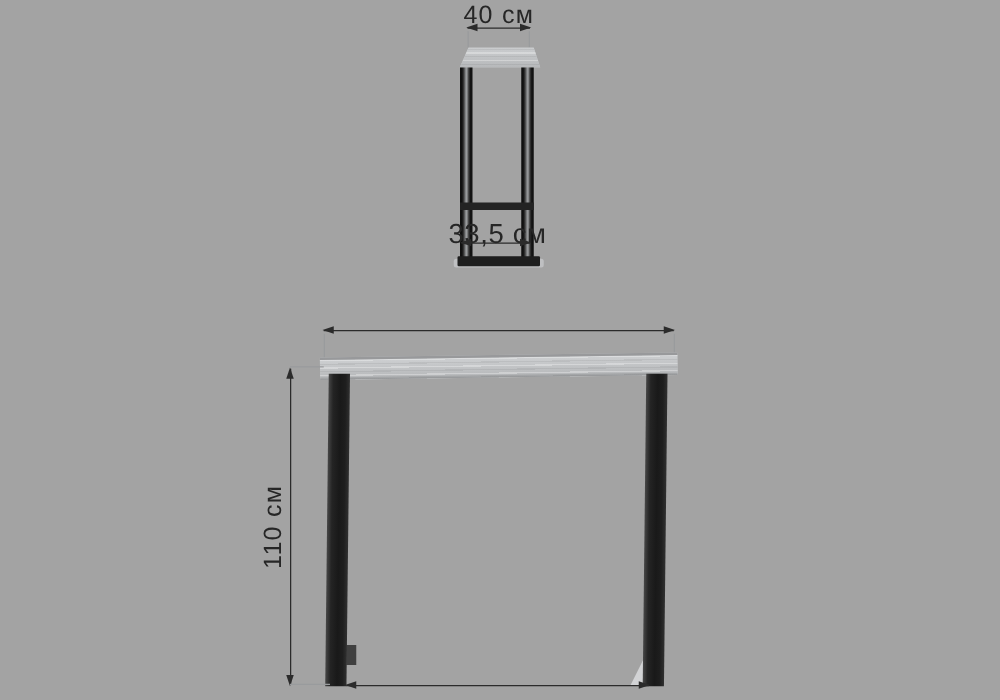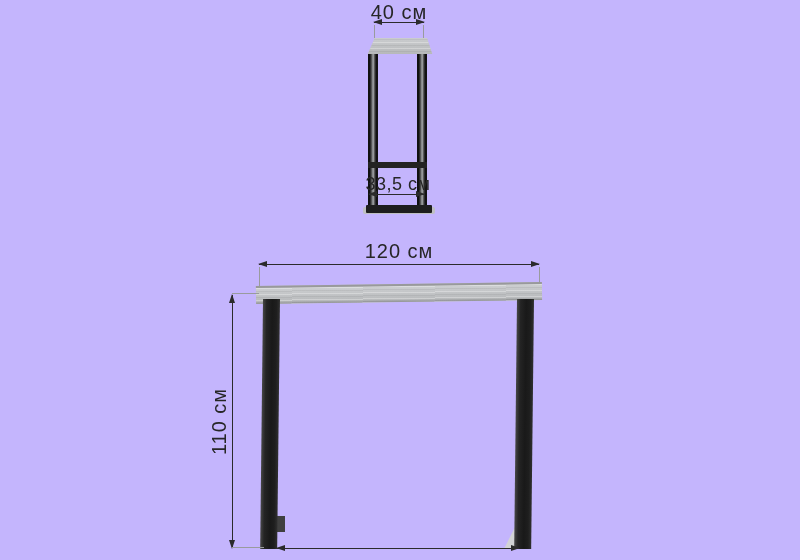--- a/index.html
+++ b/index.html
@@ -1,26 +1,26 @@
 <!DOCTYPE html>
 <html><head>
 <meta charset="utf-8">
 <style>
   html,body{margin:0;padding:0;background:#fff;}
   #canvas{
-    position:relative;width:800px;height:560px;background:#c4b5fd;overflow:hidden;
+    position:relative;width:800px;height:560px;background:#a3a3a3;overflow:hidden;
     font-family:"Liberation Sans", sans-serif;color:#2a2a2a;
   }
   .abs{position:absolute;}
   
   .dim-label{
     position:absolute;font-size:20px;letter-spacing:1px;color:#262626;
     white-space:nowrap;text-align:center;font-weight:400;
   }
-  .dim-label.small{font-size:18px;letter-spacing:0.5px;}
+  .dim-label.small{font-size:22px;letter-spacing:0.5px;}
   
   .dim-h{position:absolute;height:0;border-top:1.5px solid #2b2b2b;}
   .dim-v{position:absolute;width:0;border-left:1.5px solid #2b2b2b;}
   .ah{position:absolute;width:0;height:0;}
   .ah-left{left:-1px;top:-4.5px;border-top:3.5px solid transparent;border-bottom:3.5px solid transparent;border-right:9px solid #2b2b2b;}
   .ah-right{right:-1px;top:-4.5px;border-top:3.5px solid transparent;border-bottom:3.5px solid transparent;border-left:9px solid #2b2b2b;}
   .ah-up{top:-1px;left:-4.2px;border-left:3.5px solid transparent;border-right:3.5px solid transparent;border-bottom:9px solid #2b2b2b;}
   .ah-down{bottom:-1px;left:-4.2px;border-left:3.5px solid transparent;border-right:3.5px solid transparent;border-top:9px solid #2b2b2b;}
   .ext-v{position:absolute;width:0;border-left:1px solid #999b9d;}
   .ext-h{position:absolute;height:0;border-top:1px solid #999b9d;}
@@ -69,21 +69,20 @@
       <span class="ah ah-left"></span>
       <span class="ah ah-right"></span>
     </div>
 
     <div class="abs" style="left:363px;top:207px;width:72px;height:7px;background:#bfc0c2;border-radius:2px;"></div>
     <div class="abs" style="left:366px;top:205px;width:66px;height:8px;background:#1e1e1e;border-radius:1px;"></div>
   </div>
 
   <div class="abs" style="left:0;top:230px;width:800px;height:330px;">
 
-    <div class="dim-label" style="left:339px;top:10px;width:120px;">120 см</div>
 
     <div class="dim-h" style="left:259px;top:34px;width:280px;">
       <span class="ah ah-left"></span>
       <span class="ah ah-right"></span>
     </div>
     <div class="ext-v" style="left:259px;top:37px;height:20px;"></div>
     <div class="ext-v" style="left:539px;top:37px;height:16px;"></div>
 
     <div class="abs top-texture" style="left:256px;top:54px;width:286px;height:16px;
                 border-top:2px solid #98999b;

